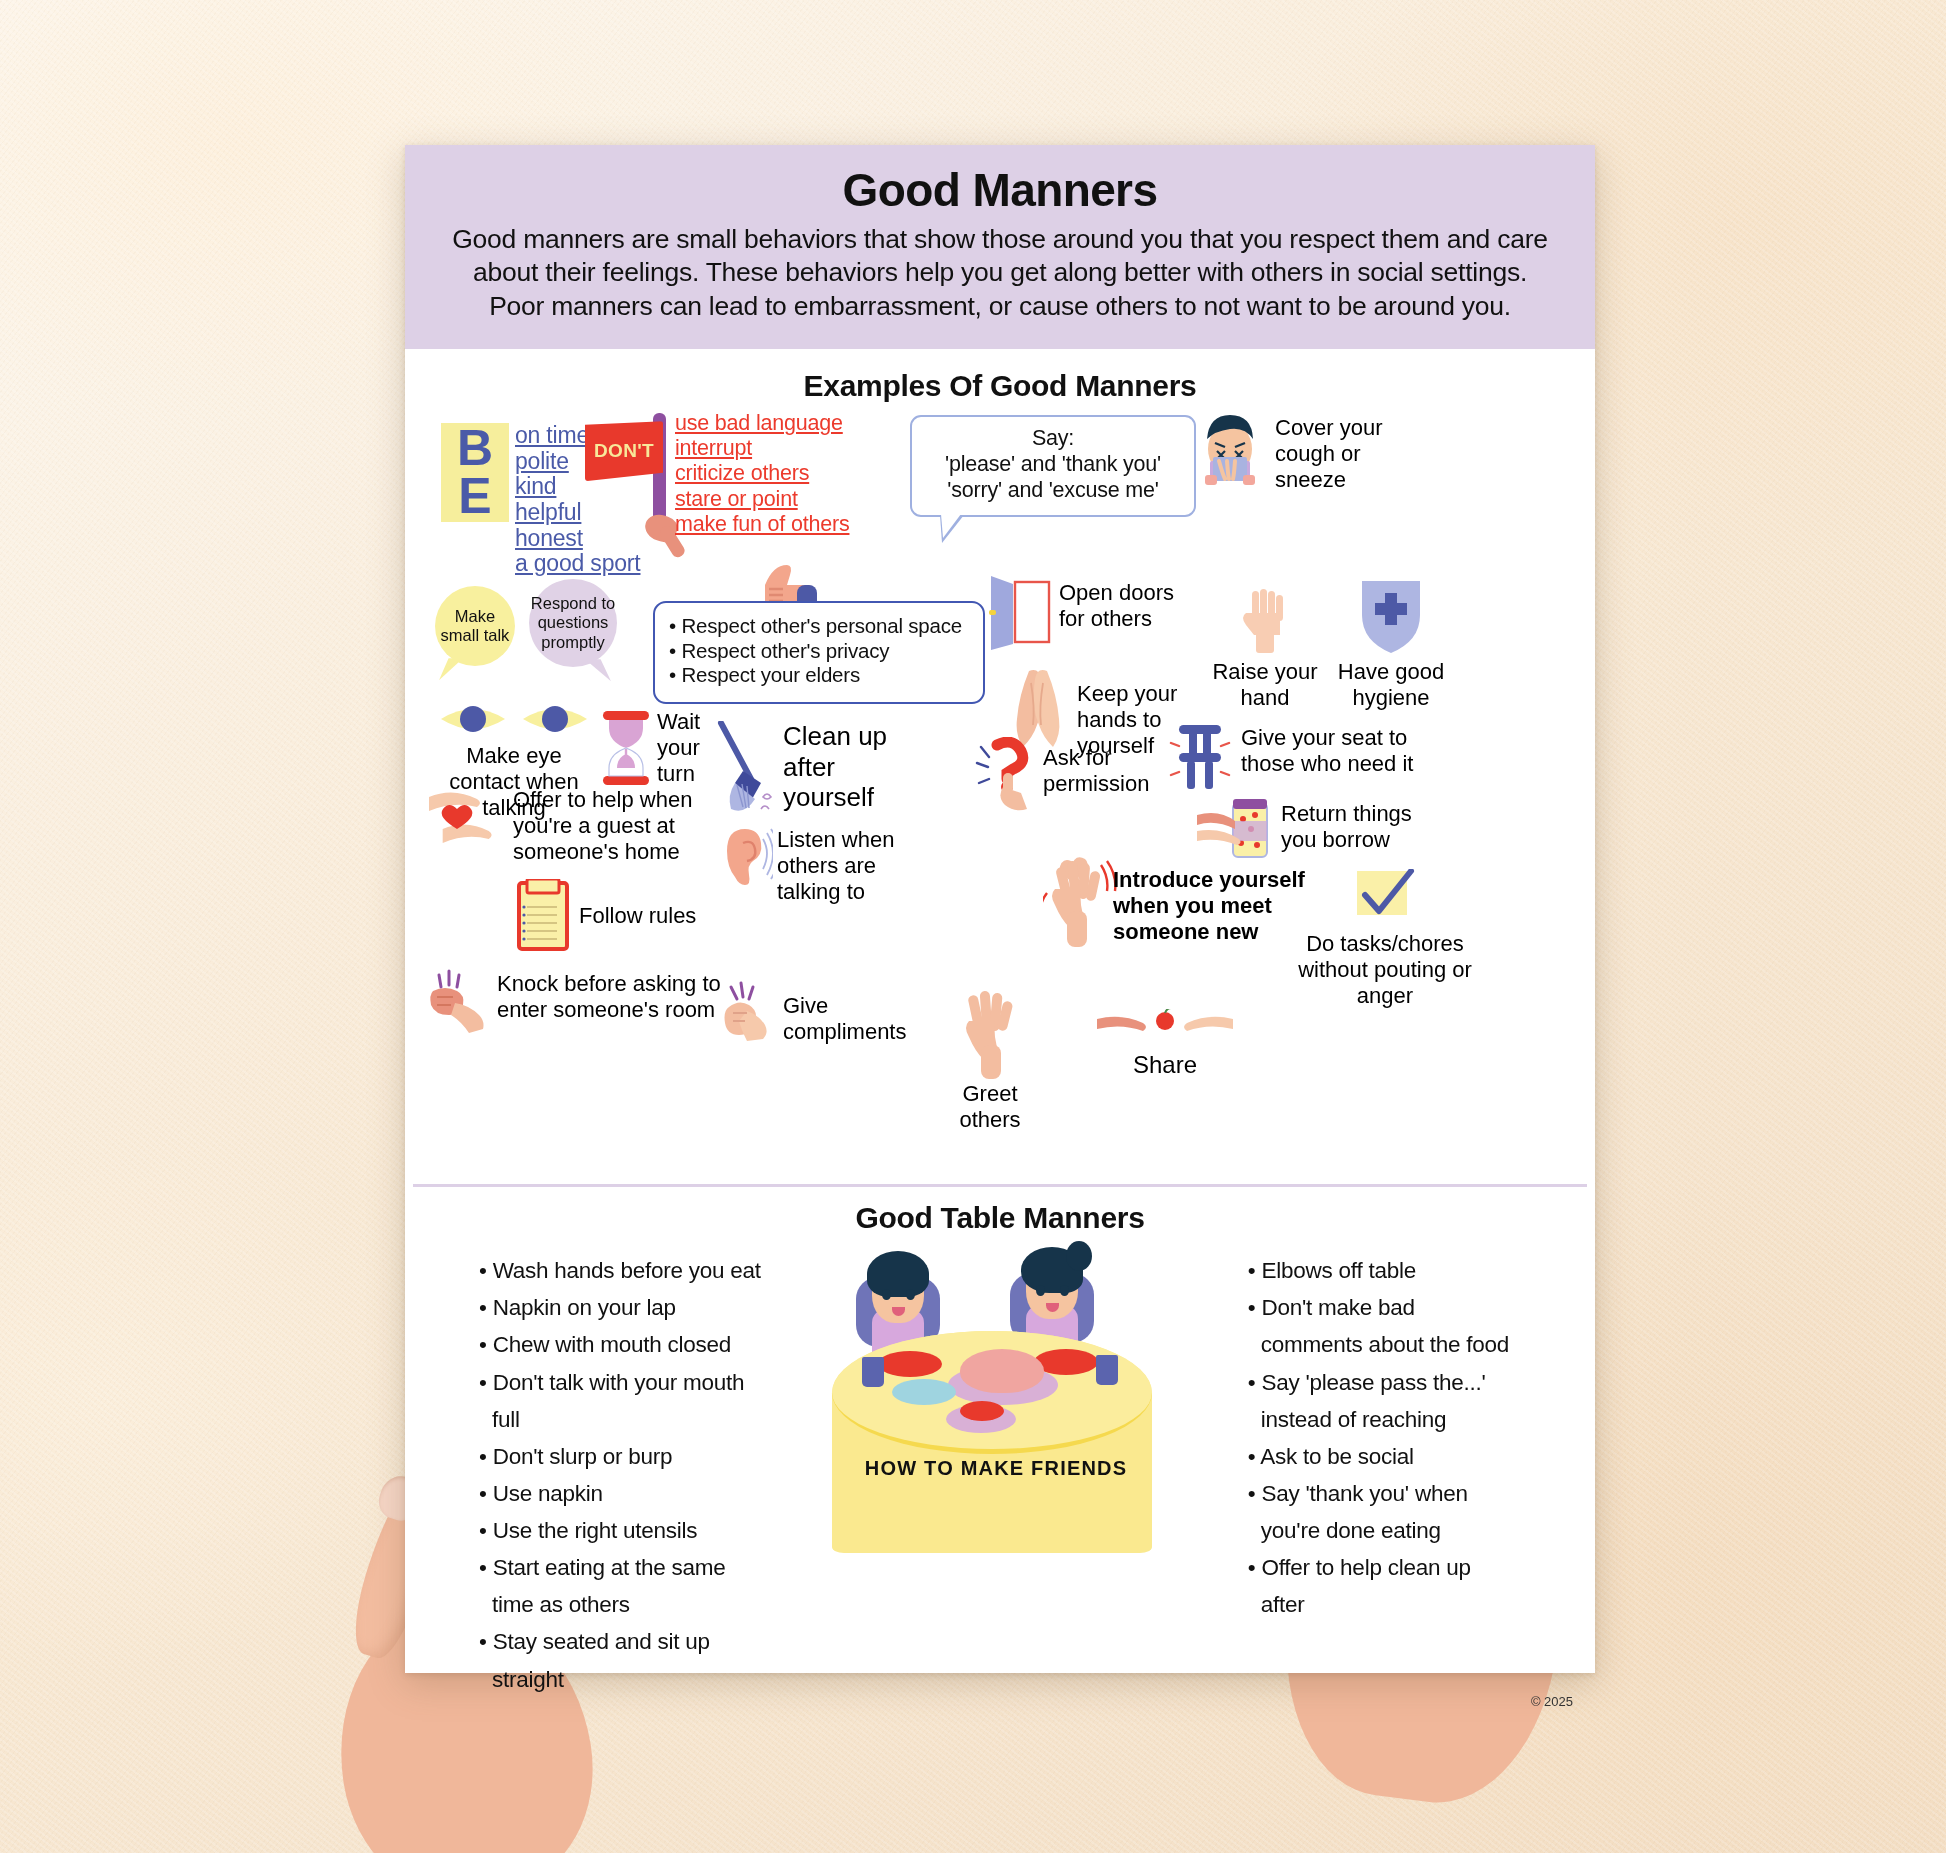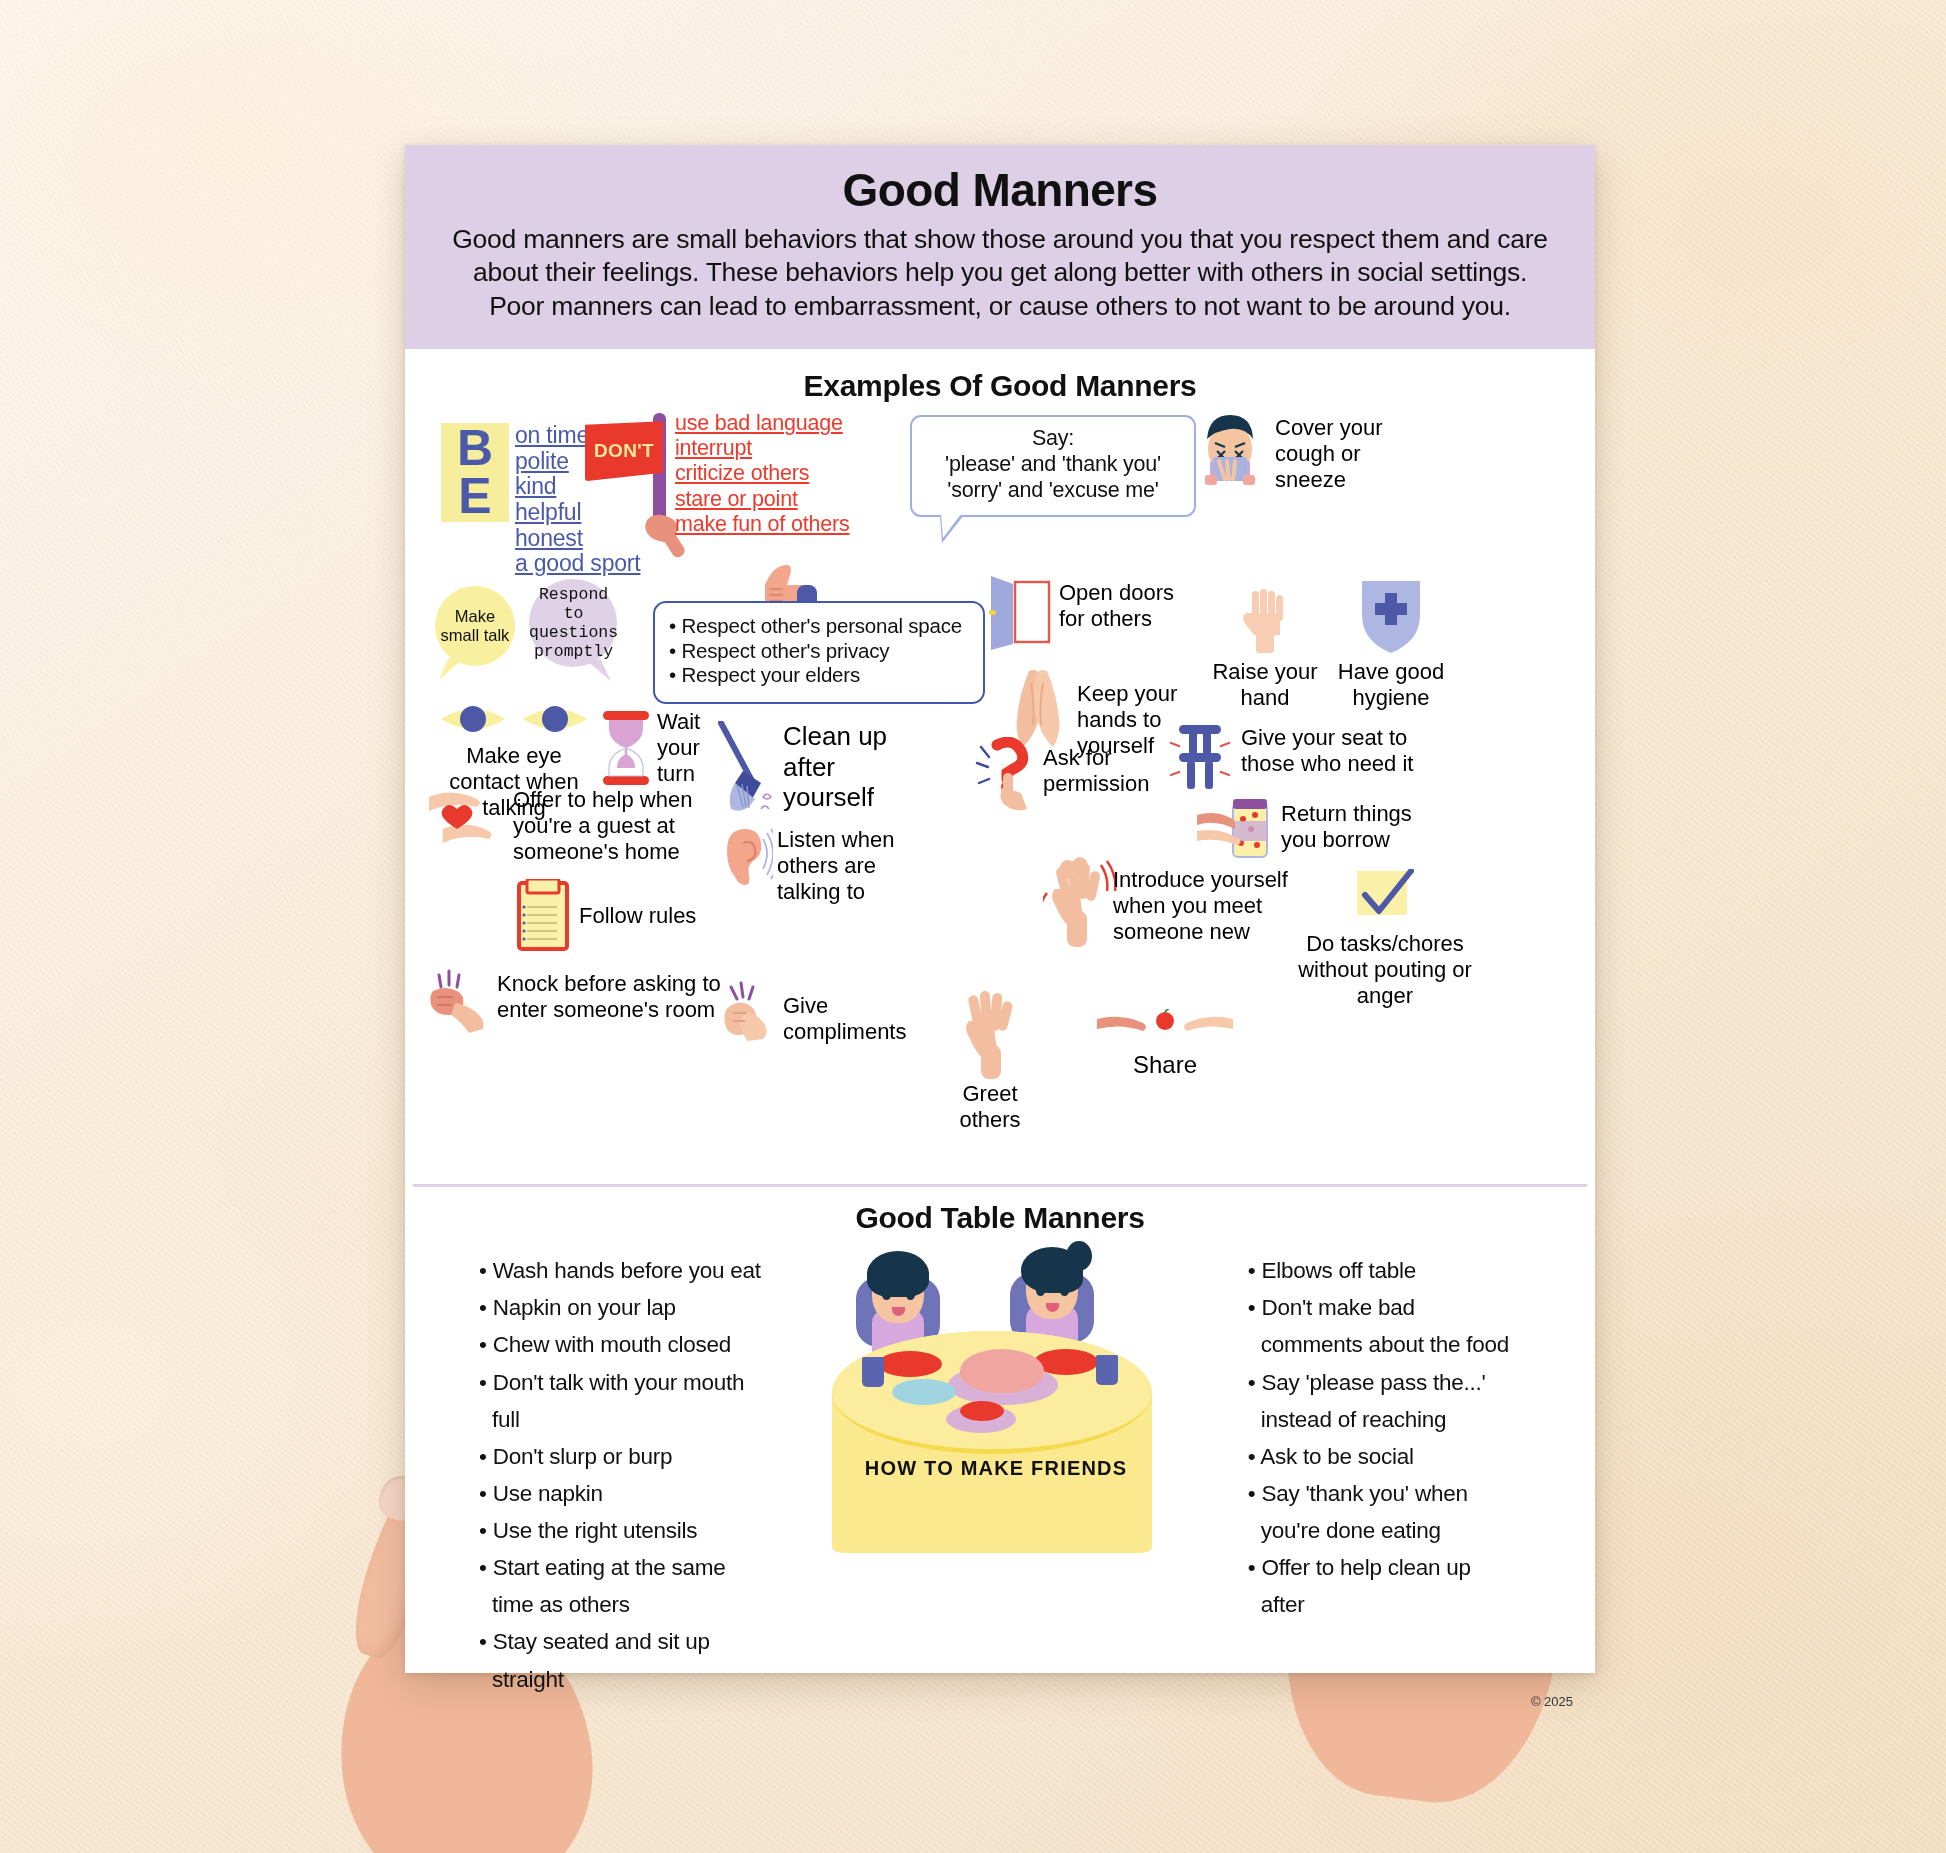--- a/index.html
+++ b/index.html
@@ -89,21 +89,21 @@
   #cough .fig{position:absolute;left:0;top:0;width:70px;height:78px;}
   #cough .txt{position:absolute;left:80px;top:6px;width:135px;font-size:22px;line-height:1.18;}
 
   
   #small-talk{position:absolute;left:30px;top:237px;width:80px;height:80px;border-radius:50%;
               background:#f8f09e;display:flex;align-items:center;justify-content:center;text-align:center;}
   #small-talk div{font-size:16.5px;line-height:1.17;color:#111;}
   #small-talk:after{content:"";position:absolute;left:4px;bottom:-14px;width:24px;height:22px;
                     background:#f8f09e;clip-path:polygon(40% 0,100% 0,0 100%);}
   #respond{position:absolute;left:124px;top:230px;width:88px;height:88px;border-radius:50%;
-           background:#e0d2e6;display:flex;align-items:center;justify-content:flex-start;text-align:center;font-family:Liberation Mono, monospace;}
+           background:#e0d2e6;display:flex;align-items:center;justify-content:flex-start;text-align:center;}
   #respond div{font-size:16.5px;line-height:1.17;color:#111;}
   #respond:after{content:"";position:absolute;right:6px;bottom:-14px;width:26px;height:22px;
                  background:#e0d2e6;clip-path:polygon(0 0,60% 0,100% 100%);}
 
   
   #respect{position:absolute;left:248px;top:252px;width:300px;border:2.2px solid #4257b2;border-radius:13px;
            background:#fff;padding:11px 14px 14px;}
   #respect div{font-size:20.5px;line-height:1.2;color:#111;letter-spacing:-.2px;}
   #thumb{position:absolute;left:354px;top:214px;width:62px;height:52px;}
 
@@ -154,21 +154,21 @@
   
   #listen{position:absolute;left:316px;top:478px;}
   #listen .txt{position:absolute;left:56px;top:0;width:140px;font-size:22px;line-height:1.18;}
 
   
   #rules{position:absolute;left:112px;top:530px;}
   #rules .txt{position:absolute;left:62px;top:24px;width:140px;font-size:22px;line-height:1.18;}
 
   
   #intro-y{position:absolute;left:638px;top:500px;}
-  #intro-y .txt{position:absolute;left:70px;top:18px;width:200px;font-size:22px;line-height:1.18;}
+  #intro-y .txt{position:absolute;left:70px;top:18px;width:200px;font-size:22px;line-height:1.18;font-weight:bold;}
 
   
   #tasks{position:absolute;left:880px;top:520px;text-align:center;width:200px;}
   #tasks .txt{font-size:22px;line-height:1.18;margin-top:4px;}
 
   
   #knock{position:absolute;left:20px;top:620px;}
   #knock .txt{position:absolute;left:72px;top:2px;width:240px;font-size:22px;line-height:1.18;}
 
   

